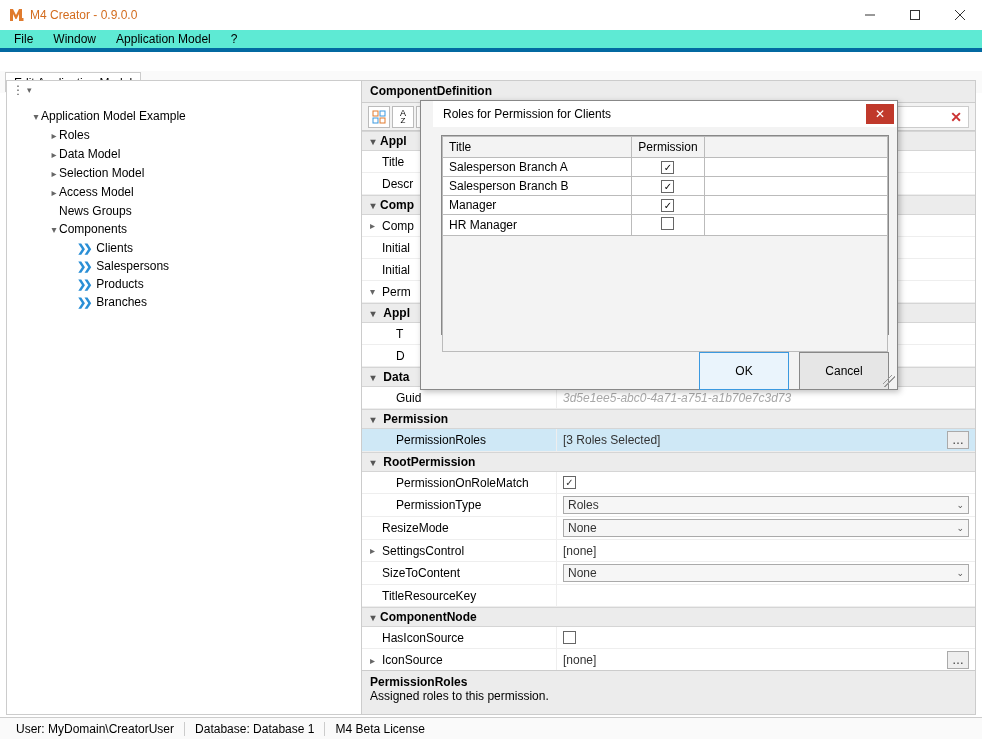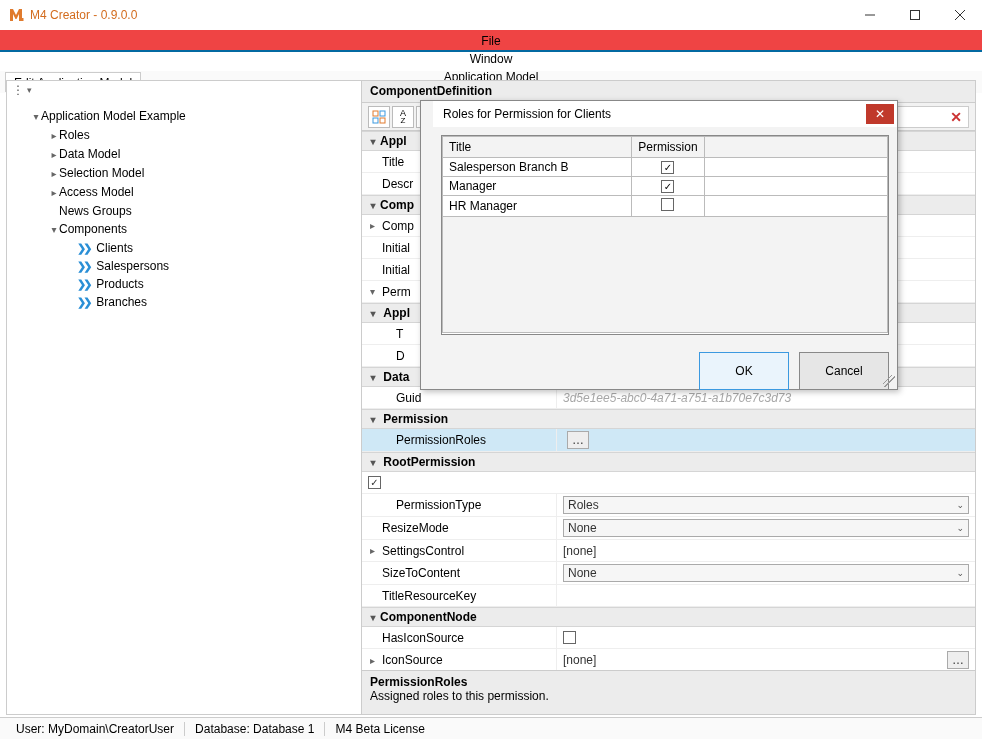--- a/index.html
+++ b/index.html
@@ -7,21 +7,21 @@
 
 
 .titlebar { height:30px; display:flex; align-items:center; padding:0 0 0 8px; }
 .titlebar .logo { width:16px; height:16px; margin-right:6px; }
 .titlebar .title { color:#d36c1e; }
 .titlebar .spacer { flex:1; }
 .winbtn { width:45px; height:30px; display:flex; align-items:center; justify-content:center; color:#555; }
 .winbtn svg { width:10px; height:10px; }
 
 
-.menubar { height:22px; display:flex; align-items:center; padding:2px 4px; background:#ef4444; border-bottom:2px solid #0369a1;flex-direction:column;}
+.menubar { height:22px; display:flex; align-items:center; padding:2px 4px; background:#5eead4; border-bottom:4px solid #0369a1;}
 .menubar .mi { padding:2px 10px; }
 
 
 .tabhdr { height:22px; display:flex; align-items:center; padding:0 6px 0 5px; background:#fafafa; margin-top:19px;}
 .tabhdr .tab { padding:0 8px; height:20px; line-height:20px; border:1px solid #ccc; border-bottom:none; background:#fff;}
 .vdots { width:22px; height:20px; display:flex; align-items:center; justify-content:flex-start; padding-left:4px; color:#555;}
 .vdots .caret { margin-left:3px; font-size:9px; color:#666;}
 
 
 .body { position:absolute; top:80px; left:6px; right:6px; bottom:24px; display:flex; border:1px solid #ccc; background:#fff;}
@@ -240,25 +240,29 @@
             <div class="v">
               <span class="guid">3d5e1ee5-abc0-4a71-a751-a1b70e7c3d73</span>
             </div>
           </div>
         <div class="cat"><span class="tw tri-o"></span>&nbsp;<span>Permission</span></div>
         <div class="row sel">
             <div class="k ind2">
               <span>PermissionRoles</span>
             </div>
             <div class="v">
+              <span style="flex:1;">[3 Roles Selected]</span>
               <div class="dots">…</div>
             </div>
           </div>
         <div class="cat"><span class="tw tri-o"></span>&nbsp;<span>RootPermission</span></div>
         <div class="row">
+            <div class="k ind2">
+              <span>PermissionOnRoleMatch</span>
+            </div>
             <div class="v">
               <span class="chk">✓</span>
             </div>
           </div>
         <div class="row">
             <div class="k ind2">
               <span>PermissionType</span>
             </div>
             <div class="v">
               <div class="ddl">
@@ -347,20 +351,25 @@
   <div class="dlg-body">
     <div class="grid">
       <table>
         <tbody>
             <tr>
           <th style="width:200px;">Title</th>
           <th style="width:60px;">Permission</th>
           <th></th>
         </tr>
         <tr>
+              <td>Salesperson Branch A</td>
+              <td class="c"><span class="chk">✓</span></td>
+              <td class="r3"></td>
+            </tr>
+        <tr>
               <td>Salesperson Branch B</td>
               <td class="c"><span class="chk">✓</span></td>
               <td class="r3"></td>
             </tr>
         <tr>
               <td>Manager</td>
               <td class="c"><span class="chk">✓</span></td>
               <td class="r3"></td>
             </tr>
         <tr>

